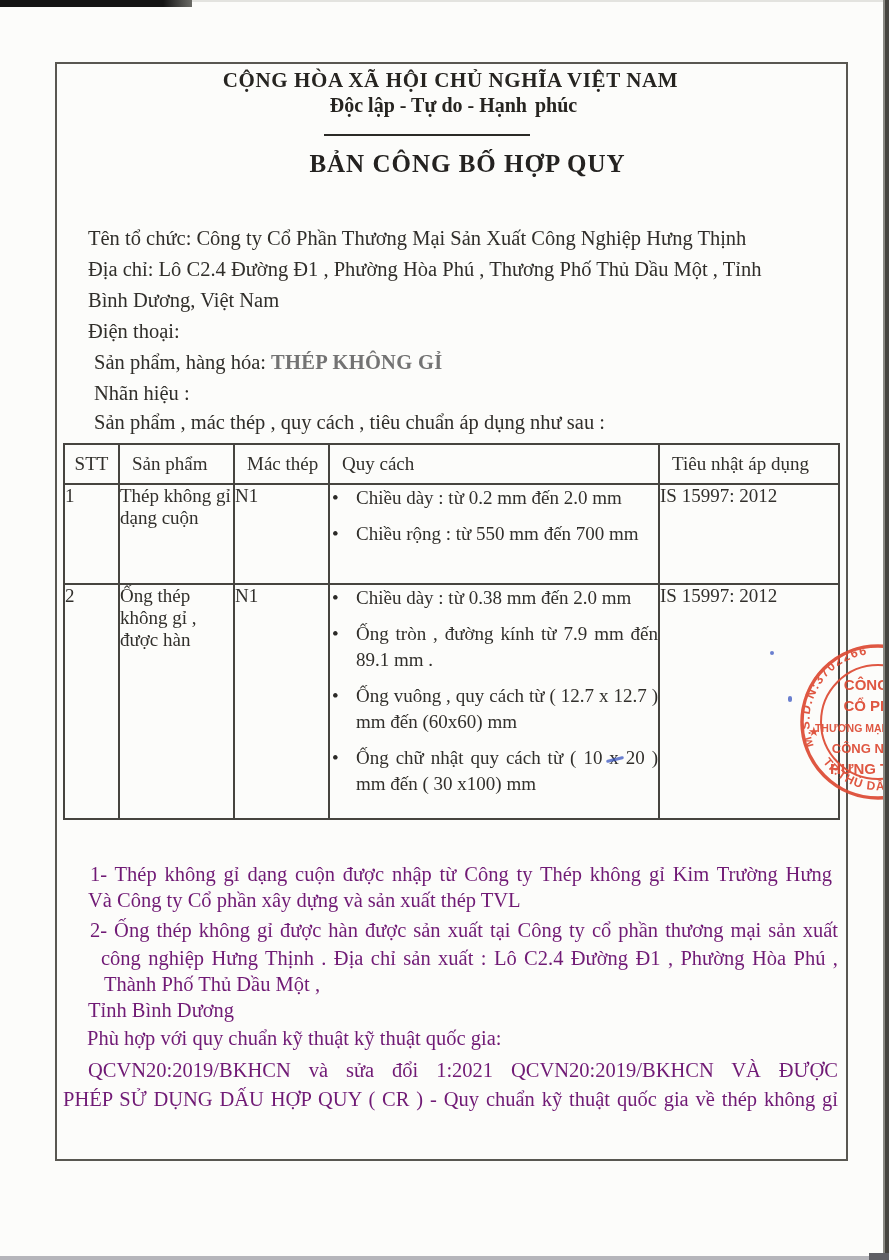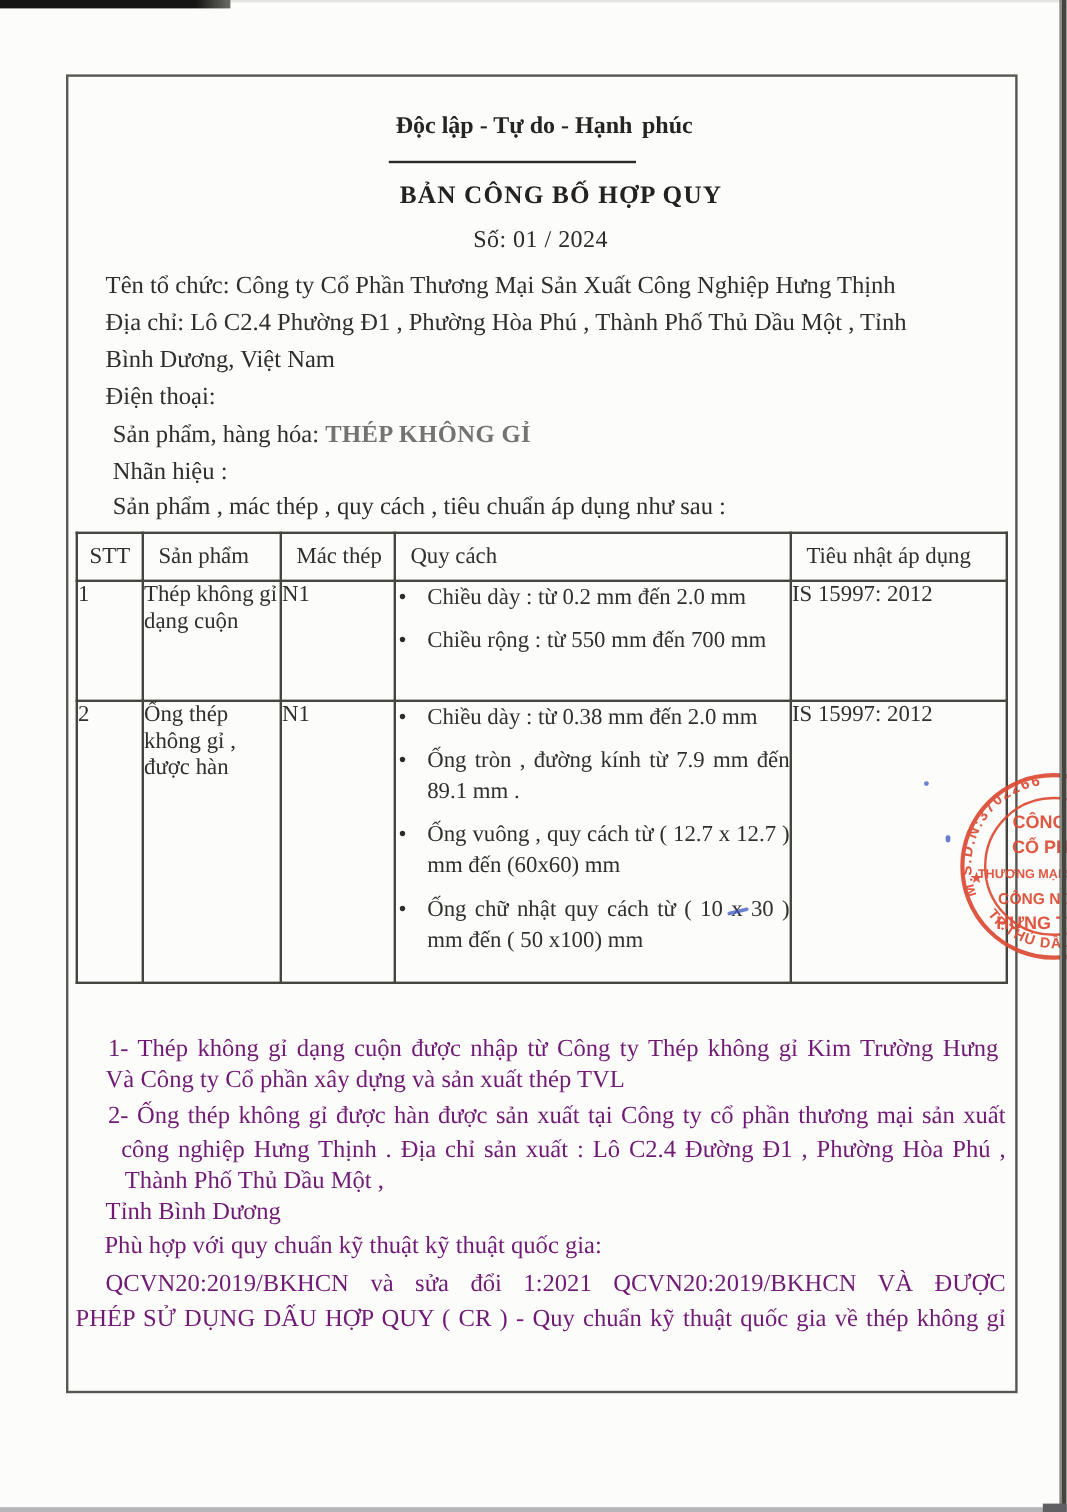--- a/index.html
+++ b/index.html
@@ -17,21 +17,21 @@
   .bottom-strip{position:absolute;left:0;top:1256px;width:889px;height:4px;background:#b5b5ba;z-index:6;}
   .bottom-right-nub{position:absolute;left:869px;top:1253px;width:20px;height:7px;background:#5f5f64;z-index:7;}
   
   .frame{position:absolute;left:55px;top:62px;width:789px;height:1095px;
     border:2px solid #595751;z-index:1;}
   
   .hline{position:absolute;left:55px;width:791px;text-align:center;white-space:nowrap;}
   .motto1{top:68px;font-size:21px;font-weight:bold;letter-spacing:.6px;color:#262420;}
   .motto2{top:94px;font-size:20px;font-weight:bold;color:#262420;}
   .motto2 .ul{border-bottom:2px solid #2b2a26;padding:0 3px 18px 6px;}
-  .doc-title{top:150px;font-size:21px;font-weight:bold;letter-spacing:1px;text-indent:34px;color:#242220;}
+  .doc-title{top:150px;font-size:25px;font-weight:bold;letter-spacing:1px;text-indent:34px;color:#242220;}
   .doc-number{top:189px;font-size:20px;letter-spacing:.4px;}
   
   .tline{position:absolute;font-size:20.5px;white-space:nowrap;color:#302e2a;}
   .org-name{left:88px;top:227px;}
   .addr1{left:88px;top:258px;}
   .addr2{left:88px;top:289px;}
   .phone{left:88px;top:320px;}
   .product{left:94px;top:351px;}
   .product b{font-weight:bold;letter-spacing:.3px;color:#737373;}
   .brand{left:94px;top:382px;}
@@ -82,26 +82,26 @@
 <div class="page">
 
   <div class="top-hairline"></div>
   <div class="top-bar"></div>
   <div class="right-strip"></div>
   <div class="bottom-strip"></div>
   <div class="bottom-right-nub"></div>
 
   <div class="frame"></div>
 
+  <div class="hline motto1">CỘNG HÒA XÃ HỘI CHỦ NGHĨA VIỆT NAM</div>
   <div class="hline motto2"><span class="ul">Độc lập - Tự do - Hạnh</span><span> phúc</span></div>
   <div class="hline doc-title">BẢN CÔNG BỐ HỢP QUY</div>
-  <div class="hline doc-number">Số: 01 / 2024</div>
 
   <div class="tline org-name">Tên tổ chức: Công ty Cổ Phần Thương Mại Sản Xuất Công Nghiệp Hưng Thịnh</div>
-  <div class="tline addr1">Địa chỉ: Lô C2.4 Phường Đ1 , Phường Hòa Phú , Thành Phố Thủ Dầu Một , Tỉnh</div>
+  <div class="tline addr1">Địa chỉ: Lô C2.4 Đường Đ1 , Phường Hòa Phú , Thương Phố Thủ Dầu Một , Tỉnh</div>
   <div class="tline addr2">Bình Dương, Việt Nam</div>
   <div class="tline phone">Điện thoại:</div>
   <div class="tline product"><span>Sản phẩm, hàng hóa: </span><b>THÉP KHÔNG GỈ</b></div>
   <div class="tline brand">Nhãn hiệu :</div>
   <div class="tline intro">Sản phẩm , mác thép , quy cách , tiêu chuẩn áp dụng như sau :</div>
 
   <table class="spec">
     <colgroup>
         <col class="c1">
         <col class="c2">
@@ -128,21 +128,21 @@
       <td class="std">IS 15997: 2012</td>
     </tr>
     <tr class="r2">
       <td class="stt">2</td>
       <td class="prod">Ống thép không gỉ , được hàn</td>
       <td class="grade">N1</td>
       <td class="specs">
         <div class="spec-item">Chiều dày : từ 0.38 mm đến 2.0 mm</div>
         <div class="spec-item">Ống tròn , đường kính từ 7.9 mm đến 89.1 mm .</div>
         <div class="spec-item">Ống vuông , quy cách từ ( 12.7 x 12.7 ) mm đến (60x60) mm</div>
-        <div class="spec-item">Ống chữ nhật quy cách từ ( 10 x 30 ) mm đến ( 50 x100) mm</div>
+        <div class="spec-item">Ống chữ nhật quy cách từ ( 10 x 20 ) mm đến ( 30 x100) mm</div>
       </td>
       <td class="std">IS 15997: 2012</td>
     </tr>
   </tbody>
     </table>
 
   <div class="note n1l1 just">1-  Thép không gỉ dạng cuộn được nhập từ Công ty Thép không gỉ Kim Trường Hưng</div>
   <div class="note n1l2">Và Công ty Cổ phần xây dựng và sản xuất thép TVL</div>
   <div class="note n2l1 just">2-  Ống thép không gỉ được hàn được sản xuất tại Công ty cổ phần thương mại sản xuất</div>
   <div class="note n2l2 just">công nghiệp Hưng Thịnh . Địa chỉ sản xuất : Lô C2.4 Đường Đ1 , Phường Hòa Phú ,</div>

